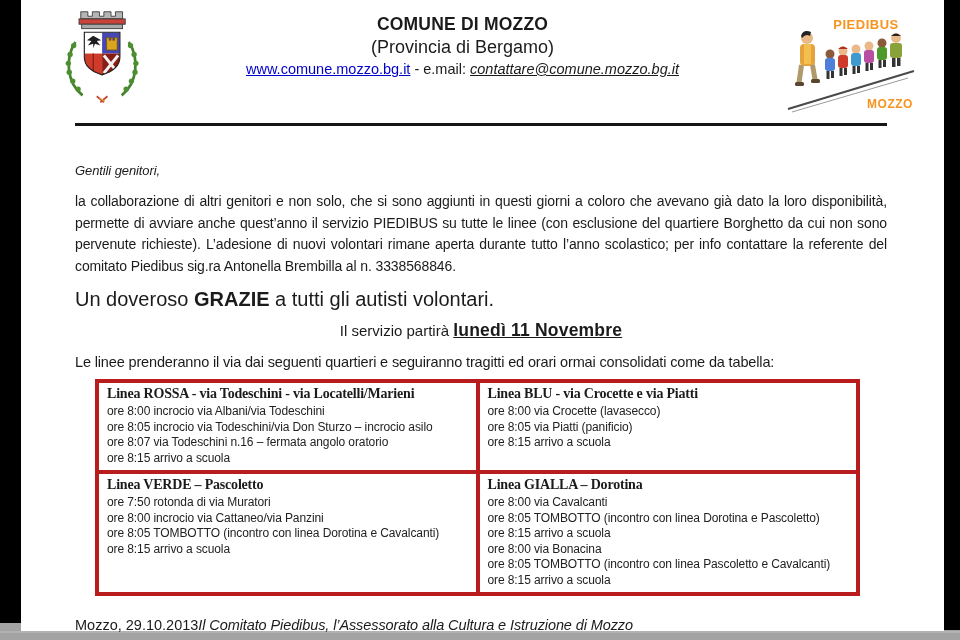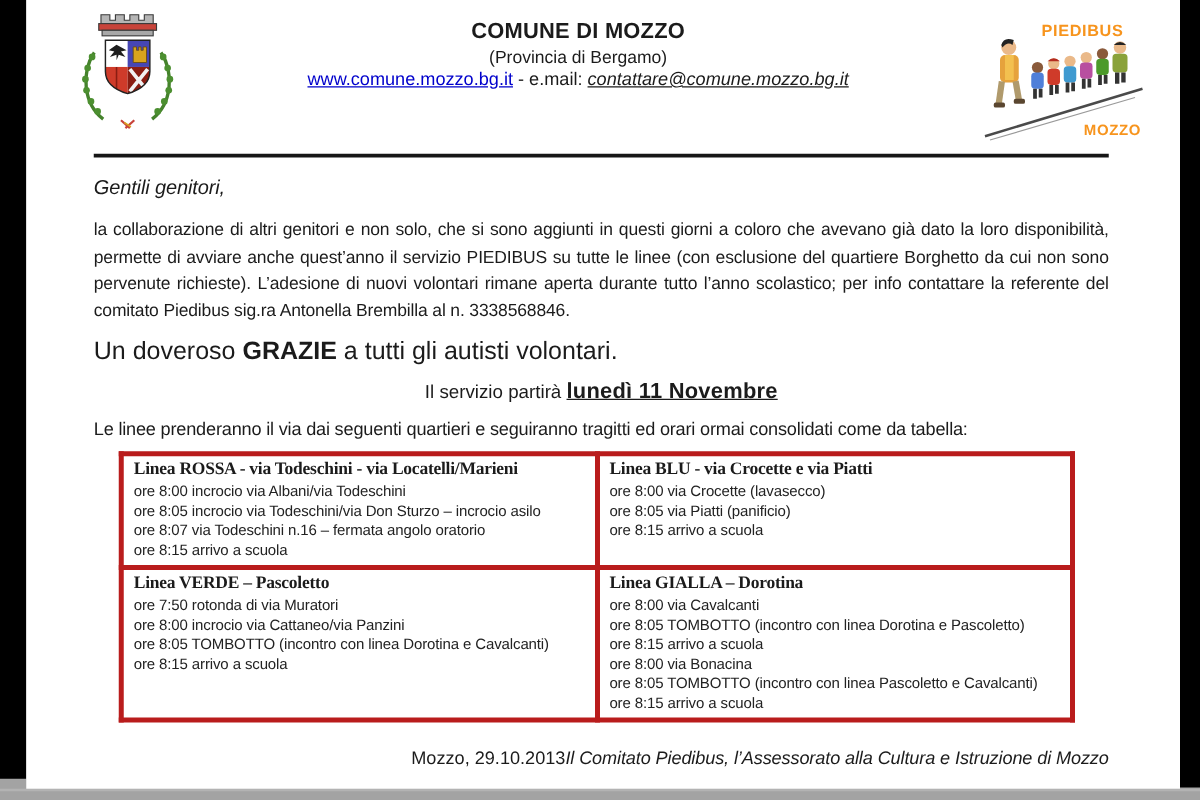--- a/index.html
+++ b/index.html
@@ -12,49 +12,49 @@
   .backdrop-right { position:absolute; left:944px; top:0; width:16px; height:630px; background:#000; }
   .bottom-edge    { position:absolute; left:0; top:631px; width:960px; height:2px; background:#b3b3b3; }
 
   .page { position:absolute; left:21px; top:0; width:923px; height:631px; background:#fff; }
 
   
   .letterhead { display:flex; align-items:flex-start; padding:8px 26px 0 42px; height:119px; }
   .arms { width:80px; height:100px; flex:0 0 80px; }
   .head-center { flex:1; text-align:center; padding-top:6px; }
   .h-title  { font-size:17.5px; font-weight:bold; letter-spacing:.2px; }
-  .h-sub    { font-size:14px; margin-top:2px; }
+  .h-sub    { font-size:18px; margin-top:2px; }
   .h-office { font-size:14.5px; font-weight:bold; margin-top:3px; }
   .h-addr   { font-size:14.5px; margin-top:3px; letter-spacing:-.1px; }
   .h-links  { font-size:14.5px; margin-top:3px; }
   .h-links a { cursor:pointer; }
   .web  { color:#0000cc; text-decoration:underline; }
   .mail { color:#1b1b1b; font-style:italic; text-decoration:underline; }
   .pblogo { width:132px; height:106px; flex:0 0 132px; margin-left:4px; }
 
   .head-rule { border-top:3px solid #161616; margin:4px 57px 0 54px; }
 
   
   .content { margin:0 57px 0 54px; }
-  .salutation { margin-top:16px; font-style:italic; font-size:16px; letter-spacing:-.1px; }
+  .salutation { margin-top:37px; font-style:italic; font-size:13px; letter-spacing:-.1px; }
   .para { margin-top:13px; font-size:14px; line-height:21.5px; text-align:justify; letter-spacing:-.12px; }
   .thanks { margin-top:11px; font-size:20px; }
   .service { margin-top:9px; text-align:center; font-size:15px; }
   .service-date { font-size:17.5px; font-weight:bold; text-decoration:underline; letter-spacing:.2px; }
   .intro { margin-top:13px; font-size:14.5px; letter-spacing:-.15px; }
 
   
   table.lines { border-collapse:collapse; margin:9px 0 0 20px; width:765px; table-layout:fixed; }
   table.lines td { border:4px solid #b91c1c; vertical-align:top; padding:3px 8px 4px 8px; width:50%; overflow:hidden; }
   tr.row1 { height:91px; } tr.row2 { height:112px; }
   .line-title { font-family:"Liberation Serif", serif; font-weight:bold; font-size:14px; white-space:nowrap; margin-bottom:2px; letter-spacing:-.2px; }
   .stop { font-size:12px; line-height:15.5px; white-space:nowrap; letter-spacing:-.1px; color:#222; }
 
   
-  .footer-row { display:flex; justify-content:flex-end; align-items:baseline; margin-top:21px; }
+  .footer-row { display:flex; justify-content:flex-start; align-items:baseline; margin-top:21px; }
   .f-date { font-size:14.5px; }
   .f-sign { font-size:14.5px; font-style:italic; letter-spacing:-.1px; }
   .foot-rule { border-top:2px solid #222; margin-top:25px; margin-right:-14px; }
 </style>
 </head>
 <body>
 
 <div class="viewer">
   <div class="backdrop-left"></div>
   <div class="backdrop-right"></div>

